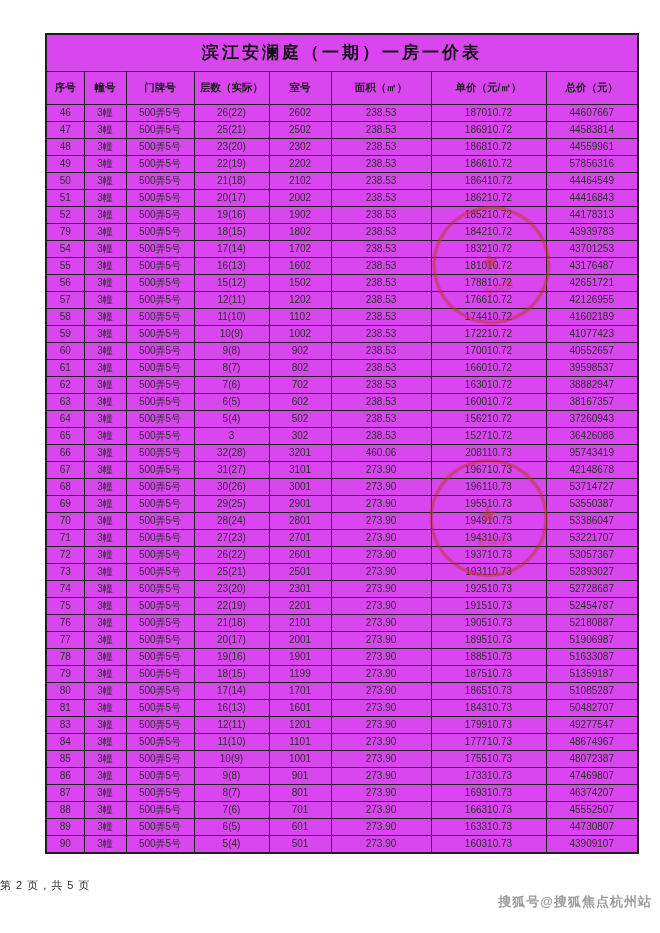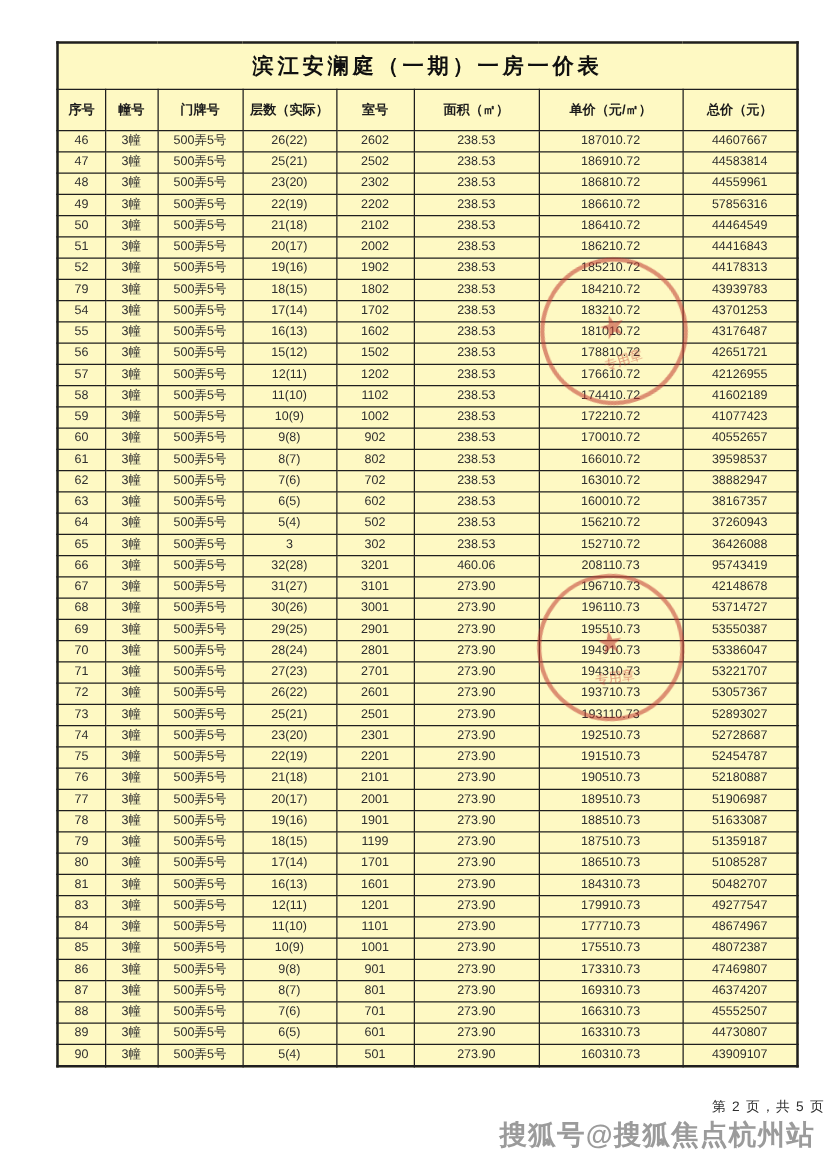--- a/index.html
+++ b/index.html
@@ -7,21 +7,21 @@
   body {
     width: 660px; height: 933px;
     background: #ffffff;
     font-family: "Liberation Sans", "DejaVu Sans", sans-serif;
     position: relative;
     overflow: hidden;
   }
   .price-table {
     position: absolute; left: 45px; top: 33px; width: 592px;
     border-collapse: collapse; table-layout: fixed;
-    background: #fef9c3;
+    background: #d946ef;
   }
   .price-table, .price-table th, .price-table td {
     border: 1px solid #1f1f1f;
   }
   .price-table { border-width: 2px; }
   .price-table th, .price-table td {
     text-align: center; vertical-align: middle;
     padding: 0; overflow: hidden; white-space: nowrap;
   }
   .title-cell {
@@ -29,25 +29,25 @@
     letter-spacing: 3px; color: #101010;
   }
   .header-row th {
     height: 33px; font-size: 10.5px; font-weight: bold; color: #1c1c1c;
   }
   .price-table tbody td {
     height: 16px; line-height: 16px; font-size: 10px; color: #2e2e2e;
   }
   .footer {
     position: absolute; left: 0; right: 0; top: 878px;
-    text-align: right; font-size: 11px; color: #2e2e2e; letter-spacing: 1px;
+    text-align: left; font-size: 11px; color: #2e2e2e; letter-spacing: 1px;
   }
   .watermark {
     position: absolute; right: 8px; top: 893px;
-    font-size: 22px; font-weight: bold; color: #9b9b9b; letter-spacing: 1px;
+    font-size: 13px; font-weight: bold; color: #9b9b9b; letter-spacing: 1px;
   }
   .seal {
     position: absolute; opacity: 0.55; pointer-events: none;
     filter: blur(0.3px);
   }
   .seal-1 { left: 430px; top: 203px; transform: rotate(-18deg); }
   .seal-2 { left: 427px; top: 456px; transform: rotate(-8deg); }
 </style>
 </head>
 <body>

